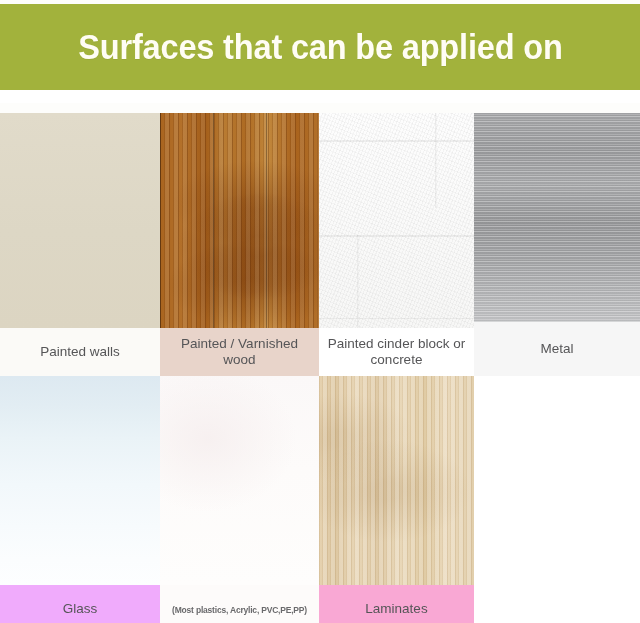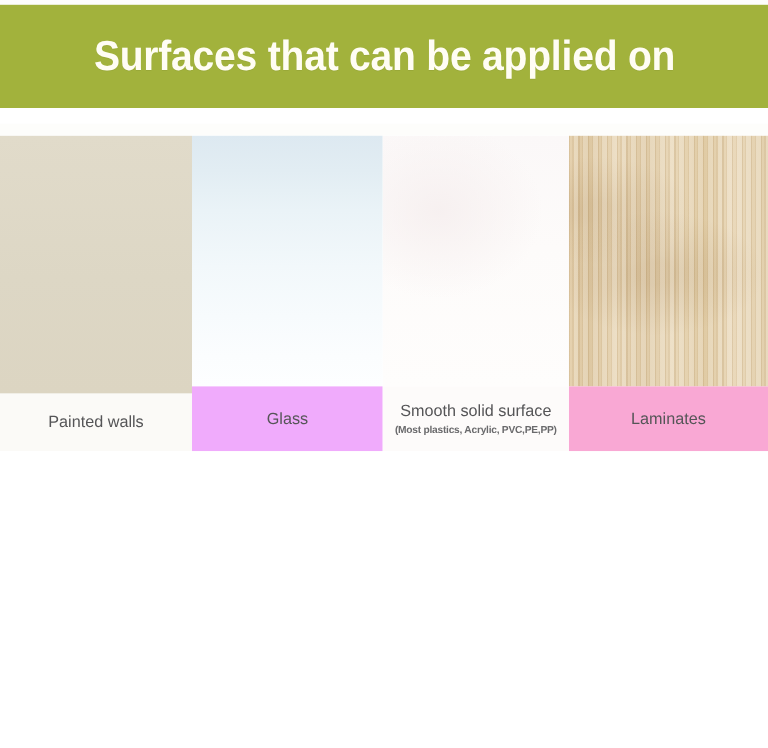--- a/index.html
+++ b/index.html
@@ -180,35 +180,52 @@
 
   <div class="grid">
 
     <div class="cell r1">
       <div class="swatch tex-paintedwall"></div>
       <div class="caption cap-white">
         <span>Painted walls</span>
       </div>
     </div>
 
-
-
-
+    <div class="cell r1">
+      <div class="swatch tex-wood"></div>
+      <div class="caption cap-wood">
+        <span>Painted / Varnished wood</span>
+      </div>
+    </div>
+
+    <div class="cell r1">
+      <div class="swatch tex-cinder"></div>
+      <div class="caption cap-plain">
+        <span>Painted cinder block or concrete</span>
+      </div>
+    </div>
+
+
+    <div class="cell r2">
+      <div class="swatch tex-metal"></div>
+      <div class="caption cap-metal">
+        <span>Metal</span>
+      </div>
+    </div>
 
     <div class="cell r2">
       <div class="swatch tex-glass"></div>
       <div class="caption cap-cool">
         <span>Glass</span>
       </div>
     </div>
 
     <div class="cell r2">
       <div class="swatch tex-solid"></div>
       <div class="caption cap-solid">
-        <span>Smooth solid surface</span>
         <span class="sub">(Most plastics, Acrylic, PVC,PE,PP)</span>
       </div>
     </div>
 
     <div class="cell r2">
       <div class="swatch tex-laminate"></div>
       <div class="caption cap-lam">
         <span>Laminates</span>
       </div>
     </div>

